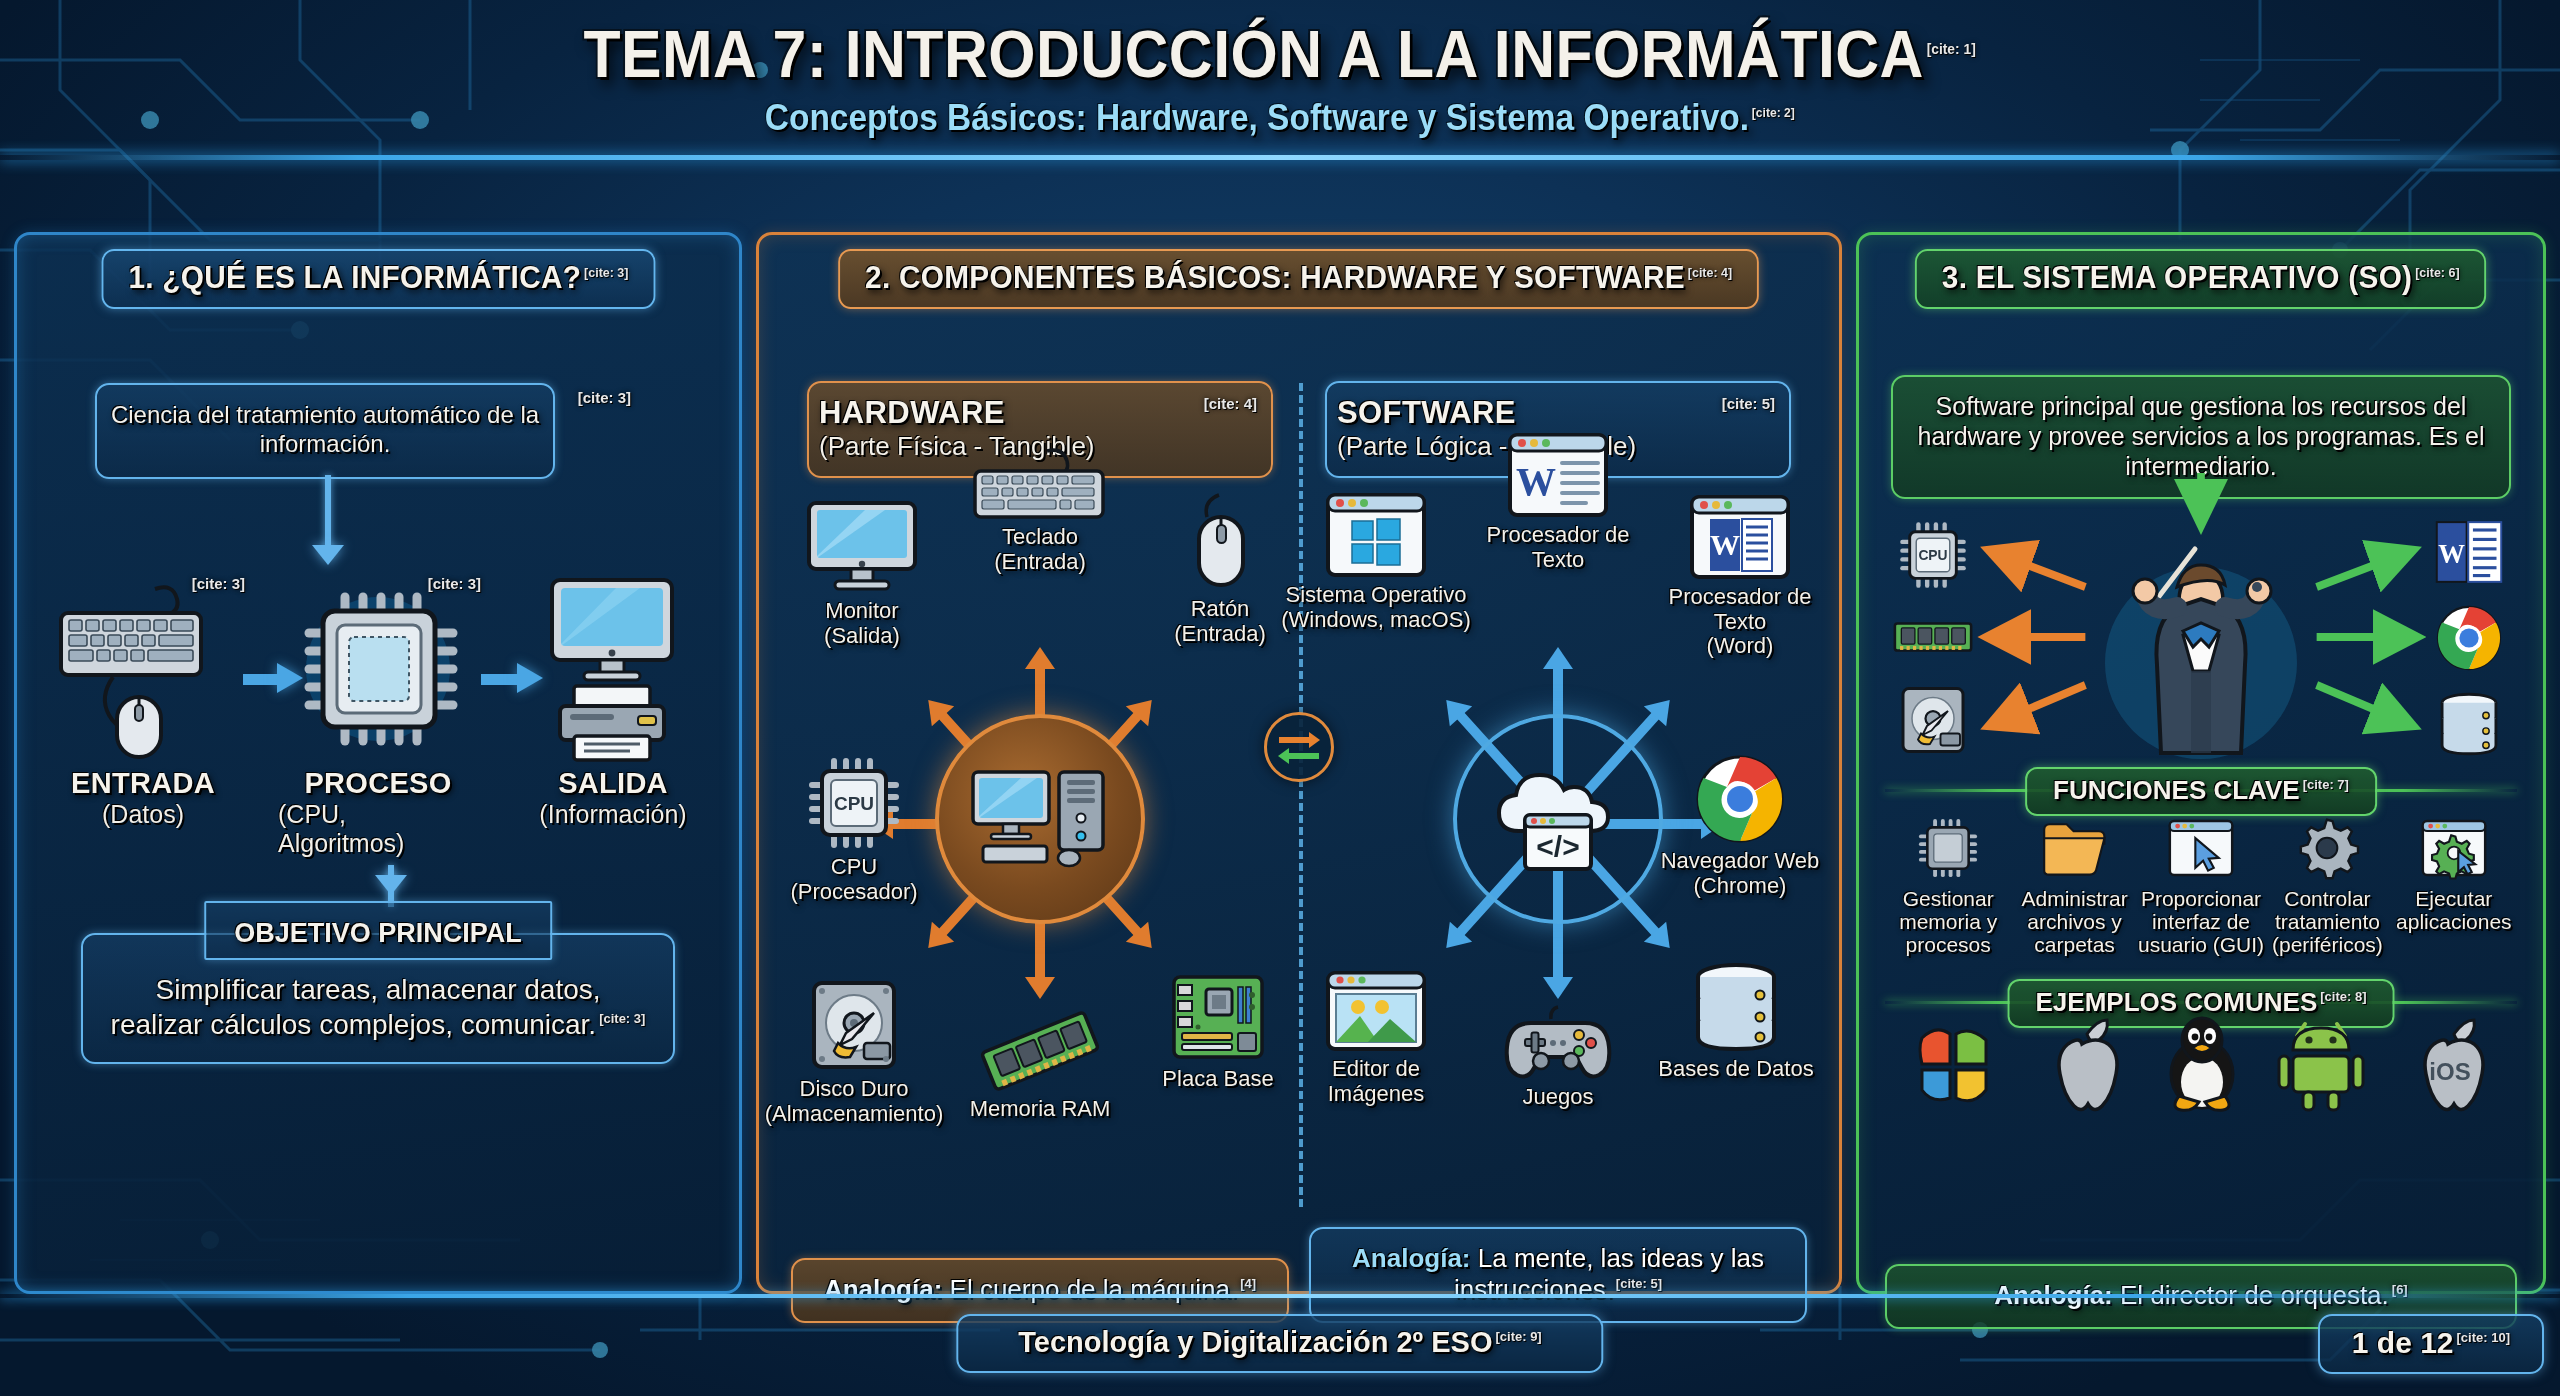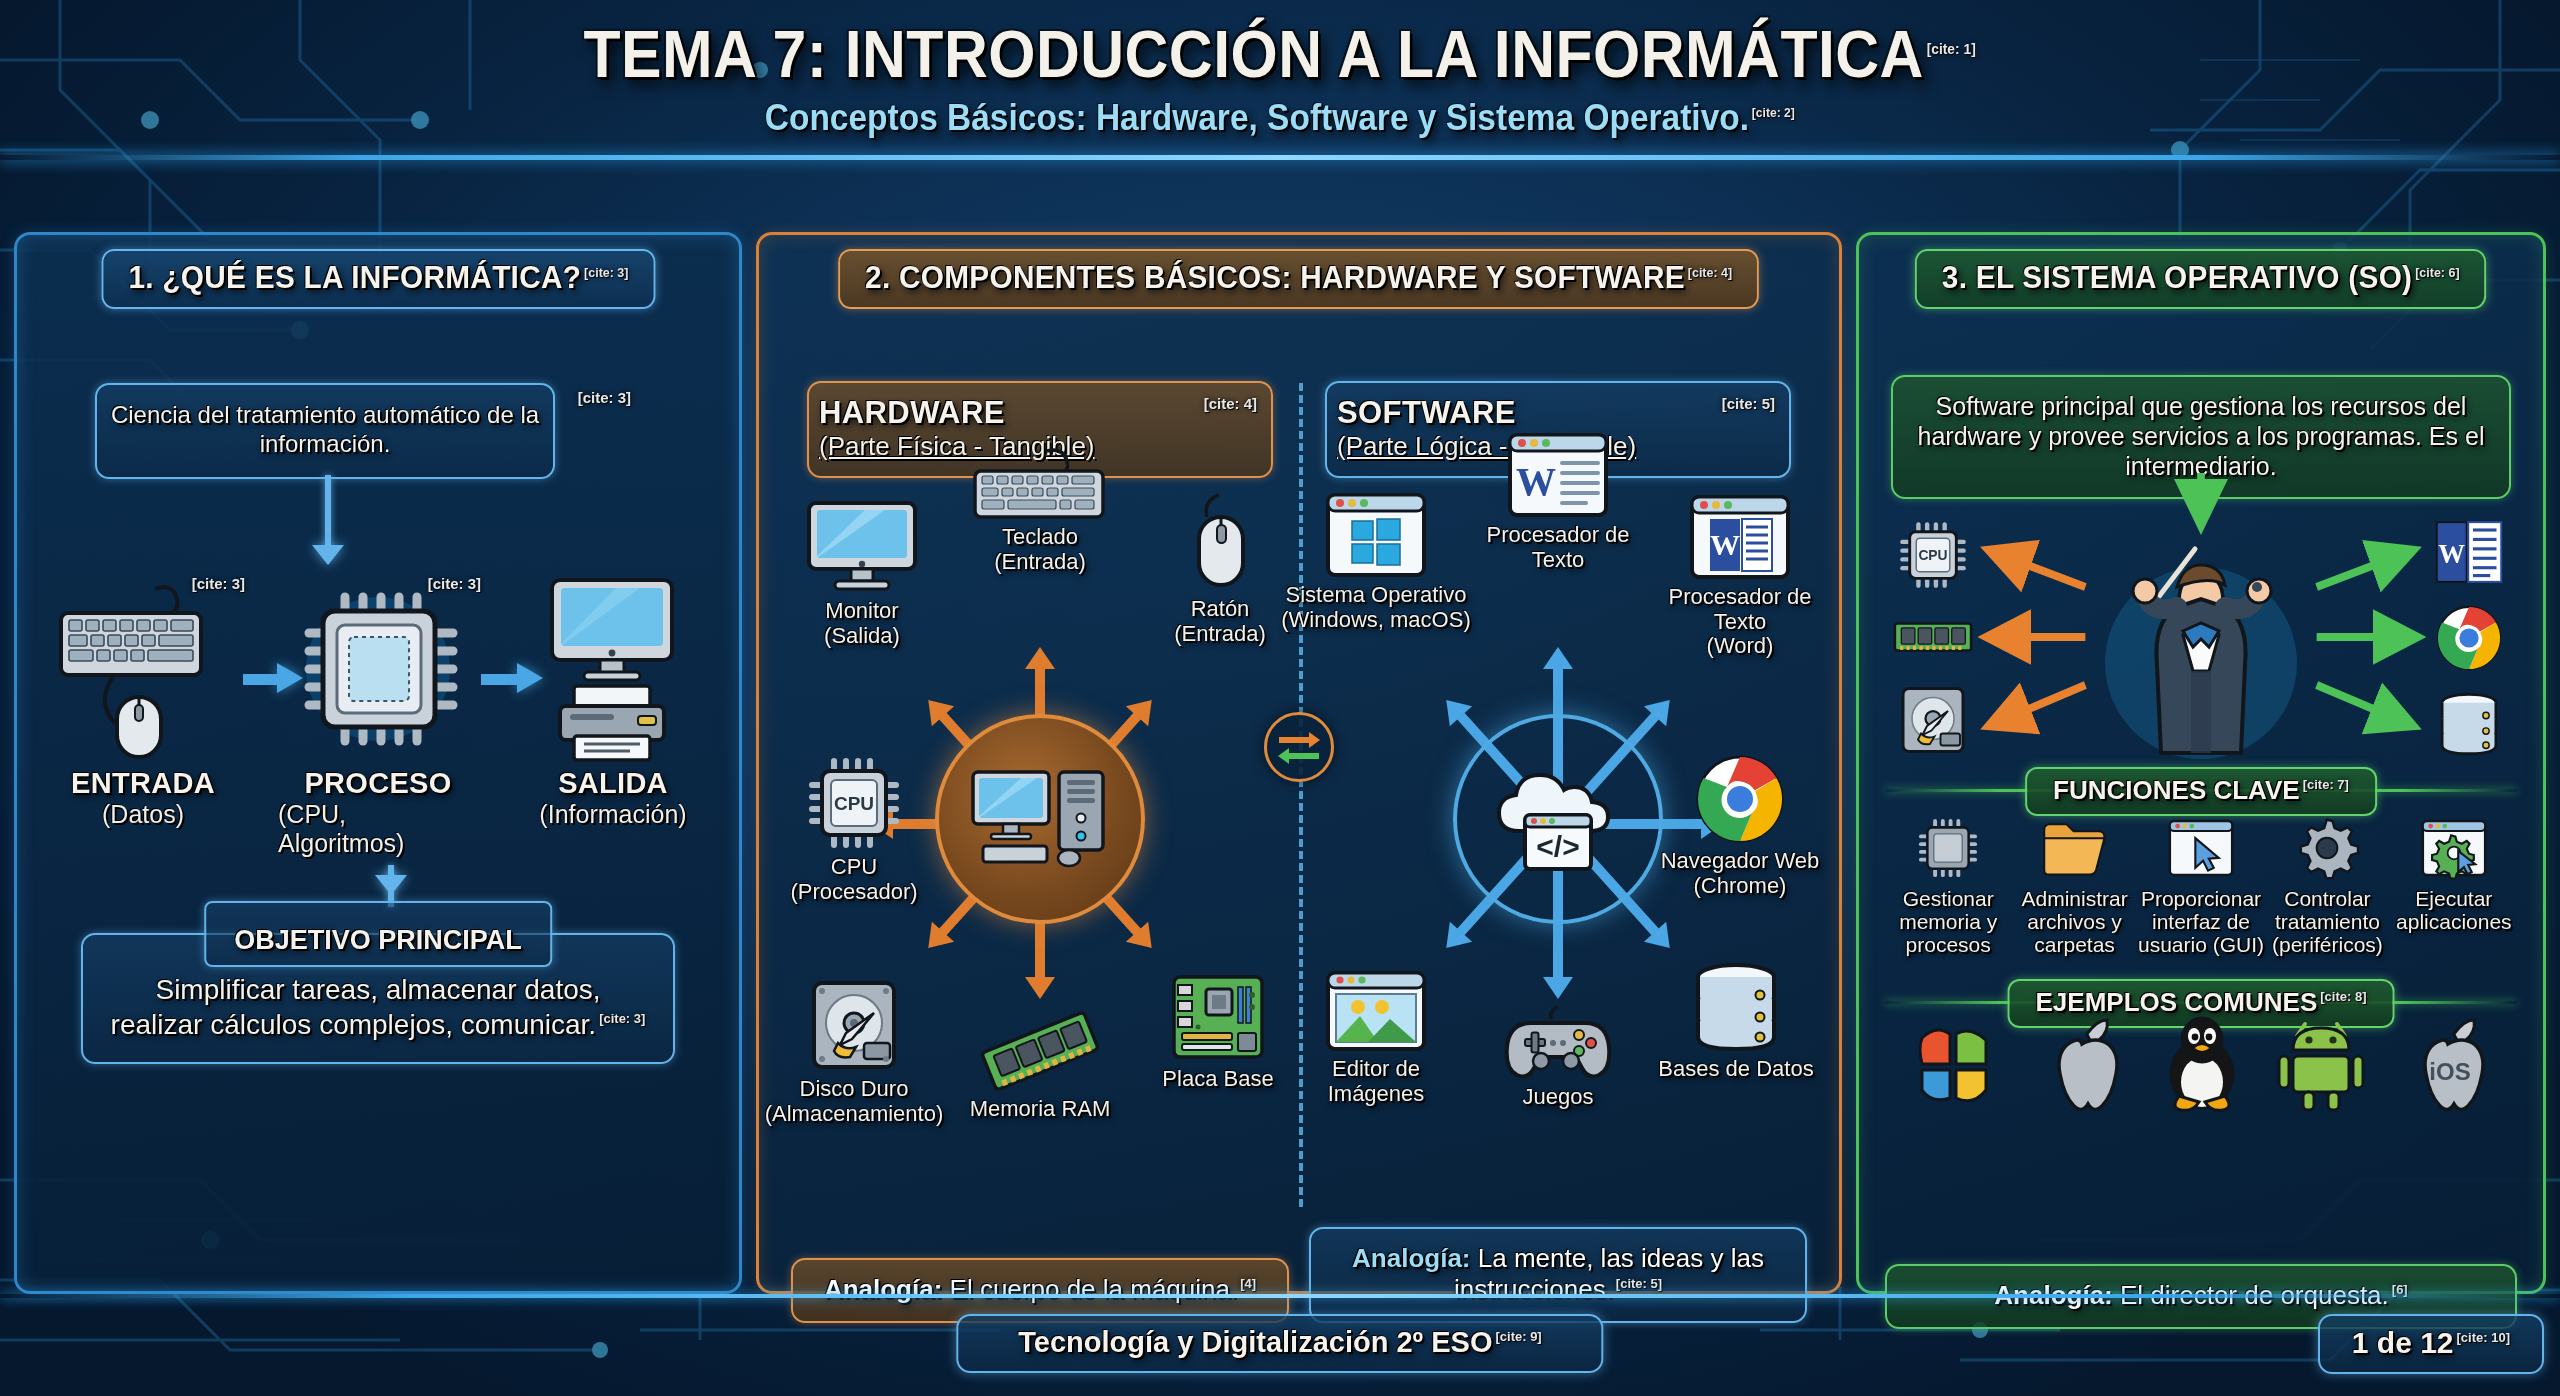--- a/index.html
+++ b/index.html
@@ -111,40 +111,40 @@
   .flow-col { width: 200px; display: flex; flex-direction: column; align-items: center; position: relative; }
   .flow-icons { height: 196px; display: flex; align-items: center; justify-content: center; position: relative; }
   .flow-name { font-size: 29px; font-weight: bold; letter-spacing: .3px; color: #f6f3ec;
     text-shadow: 2px 2px 0 #000, -1px -1px 0 #000, 2px 3px 6px rgba(0,0,0,.85); }
   .flow-sub { font-size: 25px; color: #f2efe8; text-shadow: 2px 2px 0 #000, -1px -1px 0 #000; }
   .hflow-arrow { width: 0; height: 0; border-top: 15px solid transparent; border-bottom: 15px solid transparent;
     border-left: 26px solid #4aa6e4; filter: drop-shadow(0 0 6px rgba(74,166,228,.7)); position: absolute; top: 92px; }
   .hbar { position: absolute; top: 103px; height: 11px; background: #4aa6e4; }
   #p1-obj-head {
     position: absolute; left: 50%; transform: translateX(-50%); top: 592px;
-    padding: 21px 28px 9px; border-radius: 8px; z-index: 3;
+    padding: 14px 28px 9px; border-radius: 2px; z-index: 3;
     font-size: 27px; font-weight: bold; white-space: nowrap;
   }
   #p1-obj-body {
     position: absolute; left: 48px; right: 48px; top: 624px; padding: 38px 24px 20px;
     font-size: 28px; line-height: 1.24;
   }
 
   
   #p2-body { position: relative; height: 100%; }
   #p2-cols { position: absolute; left: 6px; right: 6px; top: 72px; bottom: 6px; display: flex; }
   .p2-col { flex: 1 1 50%; position: relative; padding: 0 8px; }
   .p2-divider {
     position: absolute; left: 50%; top: 74px; bottom: 130px; width: 0;
     border-left: 4px dashed #5bb0e6; opacity: .85;
   }
   .col-head { margin: 0 auto; width: 466px; padding: 12px 10px 14px; border-radius: 14px; position: relative; }
   .col-head .ch-t { font-size: 31px; font-weight: bold; letter-spacing: .4px; color: #f6f3ec;
     text-shadow: 2px 2px 0 #000, -1px -1px 0 #000, 2px 3px 7px rgba(0,0,0,.85); }
-  .col-head .ch-s { font-size: 26px; color: #f3f0e9; text-shadow: 2px 2px 0 #000, -1px -1px 0 #000; text-decoration: underline; }
+  .col-head .ch-s { font-size: 26px; color: #f3f0e9; text-shadow: 2px 2px 0 #000, -1px -1px 0 #000; }
   .col-head .ch-c { position: absolute; right: 14px; top: 12px; }
 
   .hub-area { position: absolute; left: 0; right: 0; top: 128px; height: 660px; }
   .hub {
     position: absolute; left: 50%; top: 310px; transform: translate(-50%, -50%);
     width: 210px; height: 210px; border-radius: 50%;
     display: flex; align-items: center; justify-content: center;
   }
   .hub.orange-hub { border: 4px solid #e08a3c; background: radial-gradient(circle at 42% 38%, #a96b30 0%, #7a4a1f 55%, #5a3616 100%); box-shadow: 0 0 26px rgba(224,138,60,.55); }
   .hub.blue-hub   { border: 4px solid #4fa9e2; background: radial-gradient(circle at 42% 38%, #1a5c91 0%, #114karte 0%, #0f4673 55%, #0b3356 100%); box-shadow: 0 0 26px rgba(79,169,226,.55); }

